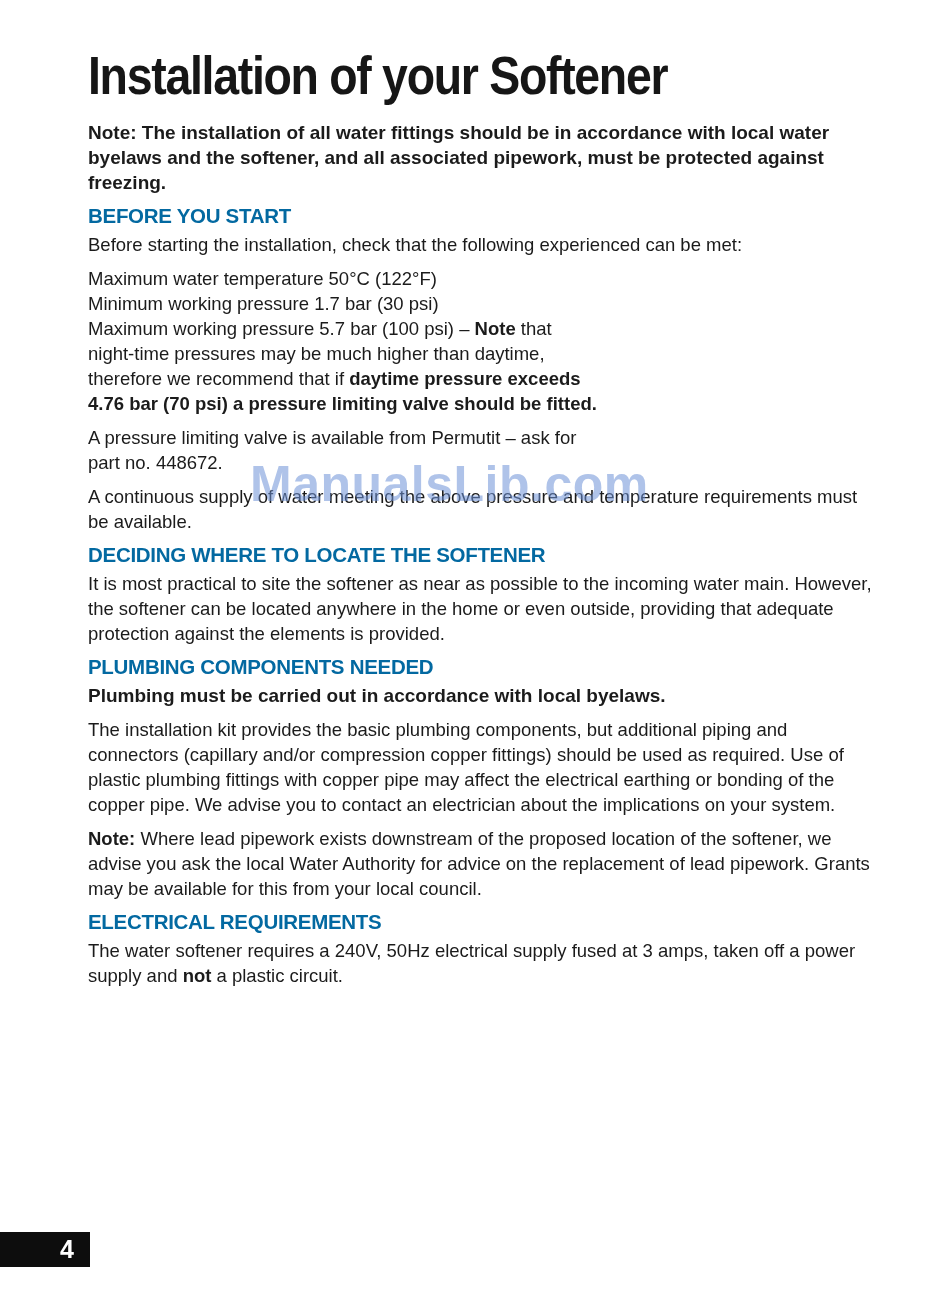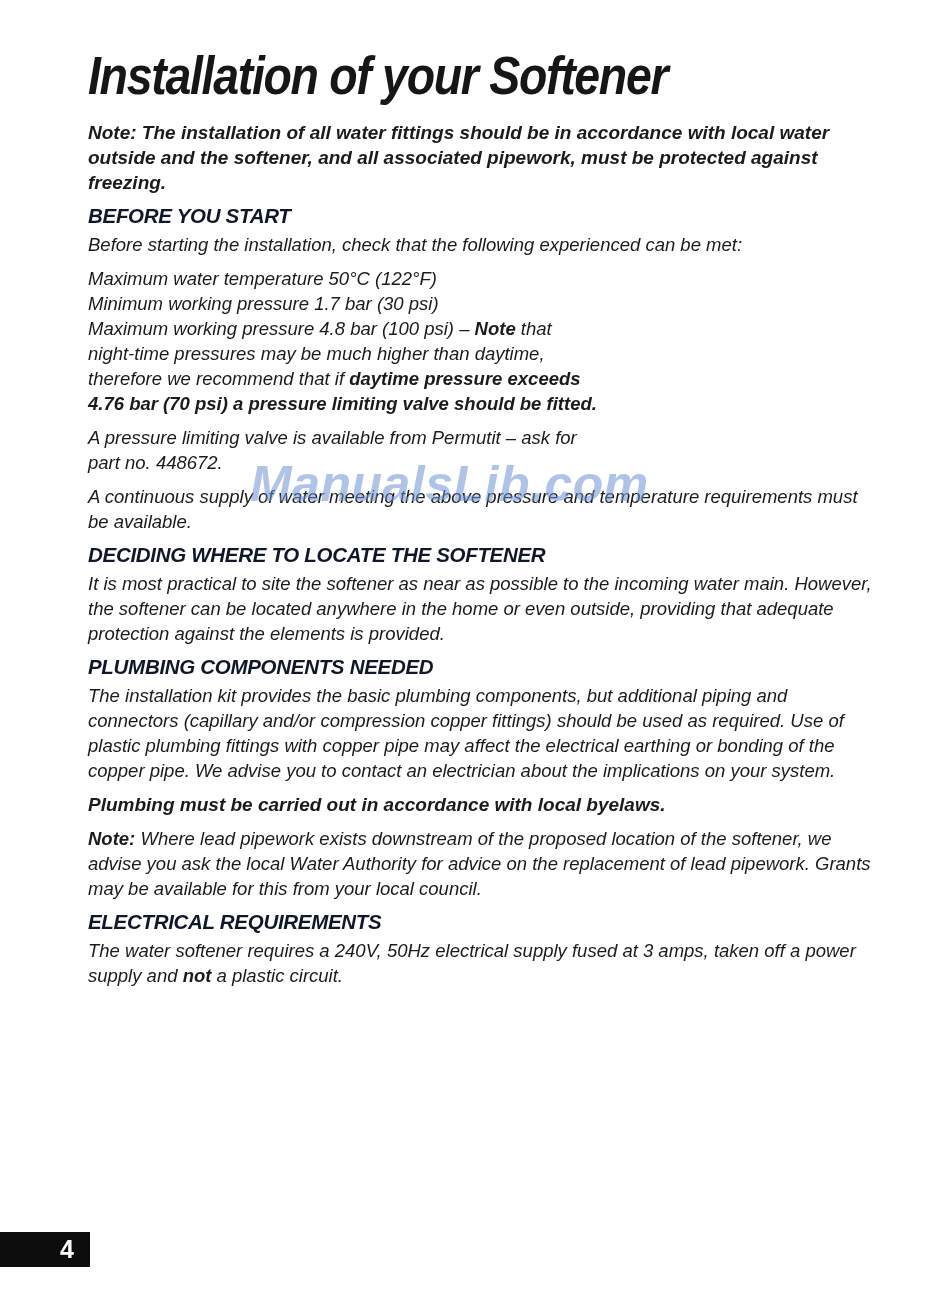--- a/index.html
+++ b/index.html
@@ -8,21 +8,20 @@
     position: relative;
     width: 950px;
     height: 1309px;
     background: #ffffff;
     font-family: "Liberation Sans", sans-serif;
     color: #1b1b1b;
     overflow: hidden;
   }
   .content {
     padding: 40px 68px 0 88px;
-    font-style: italic;
   }
   h1.doc-title {
     font-size: 54px;
     font-weight: 700;
     letter-spacing: -1.5px;
     white-space: nowrap;
     transform: scaleX(0.86);
     transform-origin: left center;
     margin: 4px 0 14px 0;
     color: #161616;
@@ -33,21 +32,21 @@
     margin-bottom: 9px;
   }
   p.tight { margin-bottom: 0; }
   .bold { font-weight: 700; text-align: center; }
   p.bold-note { font-weight: 700; font-size: 19px; }
   h2.section {
     font-size: 20.5px;
     font-weight: 700;
     letter-spacing: -0.3px;
     margin: 3px 0 4px 0;
-    color: #0f172a;
+    color: #0369a1;
   }
   .indent {
     width: 512px;
   }
   .wm-holder { position: relative; }
   .watermark {
     position: absolute;
     left: 162px;
     top: -12px;
     font-size: 50px;
@@ -76,47 +75,47 @@
 </style>
 </head>
 <body>
 
 <div class="page">
   <div class="content">
 
     <h1 class="doc-title">Installation of your Softener</h1>
 
 
-    <p class="body bold-note">Note: The installation of all water fittings should be in accordance with local water outside and the softener, and all associated pipework, must be protected against freezing.</p>
+    <p class="body bold-note">Note: The installation of all water fittings should be in accordance with local water byelaws and the softener, and all associated pipework, must be protected against freezing.</p>
 
     <h2 class="section">BEFORE YOU START</h2>
 
     <p class="body">Before starting the installation, check that the following experienced can be met:</p>
 
     <div class="indent">
       <p class="body tight">Maximum water temperature 50°C (122°F)</p>
       <p class="body tight">Minimum working pressure 1.7 bar (30 psi)</p>
-      <p class="body"><span>Maximum working pressure 4.8 bar (100 psi) – </span><span class="bold">Note</span><span> that night-time pressures may be much higher than daytime, therefore we recommend that if </span><span class="bold">daytime pressure exceeds 4.76 bar (70 psi) a pressure limiting valve should be fitted.</span></p>
+      <p class="body"><span>Maximum working pressure 5.7 bar (100 psi) – </span><span class="bold">Note</span><span> that night-time pressures may be much higher than daytime, therefore we recommend that if </span><span class="bold">daytime pressure exceeds 4.76 bar (70 psi) a pressure limiting valve should be fitted.</span></p>
       <p class="body">A pressure limiting valve is available from Permutit – ask for part no. 448672.</p>
     </div>
 
     <p class="body wm-holder">
       <span>A continuous supply of water meeting the above pressure and temperature requirements must be available.</span>
       <span class="watermark">ManualsLib.com</span>
     </p>
 
     <h2 class="section">DECIDING WHERE TO LOCATE THE SOFTENER</h2>
 
     <p class="body">It is most practical to site the softener as near as possible to the incoming water main. However, the softener can be located anywhere in the home or even outside, providing that adequate protection against the elements is provided.</p>
 
     <h2 class="section">PLUMBING COMPONENTS NEEDED</h2>
 
+    <p class="body bold-note">Plumbing must be carried out in accordance with local byelaws.</p>
+
     <p class="body">The installation kit provides the basic plumbing components, but additional piping and connectors (capillary and/or compression copper fittings) should be used as required. Use of plastic plumbing fittings with copper pipe may affect the electrical earthing or bonding of the copper pipe. We advise you to contact an electrician about the implications on your system.</p>
-
-    <p class="body bold-note">Plumbing must be carried out in accordance with local byelaws.</p>
 
     <p class="body"><span class="bold">Note:</span><span> Where lead pipework exists downstream of the proposed location of the softener, we advise you ask the local Water Authority for advice on the replacement of lead pipework. Grants may be available for this from your local council.</span></p>
 
     <h2 class="section">ELECTRICAL REQUIREMENTS</h2>
 
     <p class="body"><span>The water softener requires a 240V, 50Hz electrical supply fused at 3 amps, taken off a power supply and </span><span class="bold">not</span><span> a plastic circuit.</span></p>
 
   </div>
 
   <div class="footer-badge">

